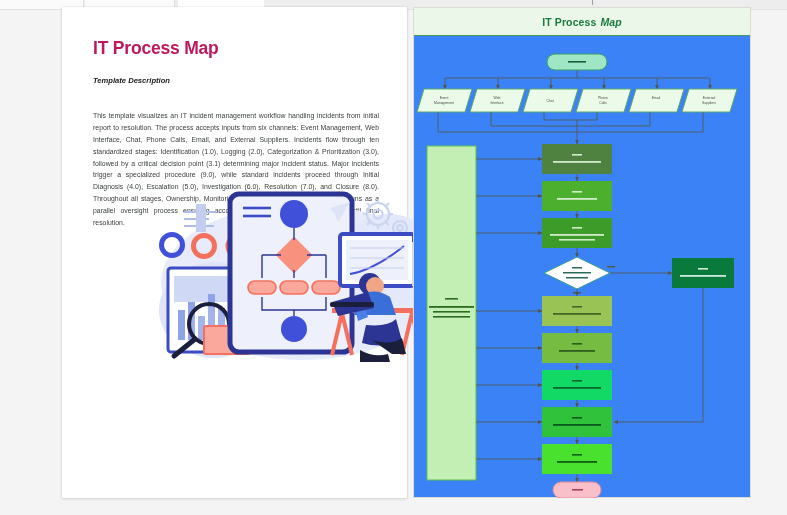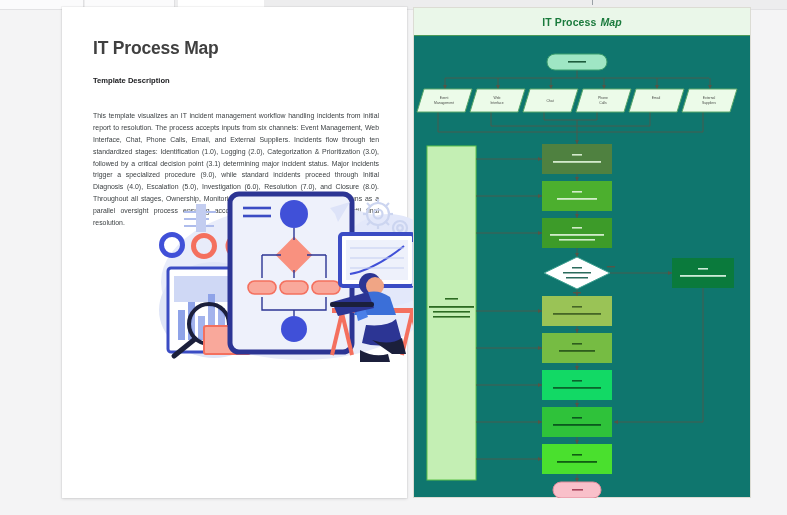--- a/index.html
+++ b/index.html
@@ -30,39 +30,39 @@
   }
 
   
   .doc-card {
     position: absolute; left: 62px; top: 7px; width: 345px; height: 491px;
     background: #ffffff;
     box-shadow: 0 1px 3px rgba(0,0,0,.13), 0 0 0 1px rgba(0,0,0,.03);
   }
   .doc-inner { padding: 31px 30px 0 31px; }
   .doc-title {
-    font-size: 17.5px; font-weight: bold; color: #404040;
+    font-size: 17.5px; font-weight: bold; color: #be185d;
     letter-spacing: -.2px; margin-bottom: 17px;
   }
   .doc-subtitle {
-    font-size: 7.6px; font-weight: bold; color: #202124; margin-bottom: 25px;
+    font-size: 7.6px; font-weight: bold; color: #202124; margin-bottom: 25px; font-style: italic;
   }
   .doc-body {
     font-size: 6.9px; line-height: 1.72; color: #3c4043;
     text-align: justify; width: 286px;
   }
 
   
   .illus { position: absolute; left: 92px; top: 183px; width: 285px; height: 175px; }
   .illus svg { display: block; }
 
   
   .diagram-panel {
     position: absolute; left: 413px; top: 7px; width: 338px; height: 491px;
-    background: #0f766e; border: 1px solid #dcdcd4;
+    background: #3b82f6; border: 1px solid #dcdcd4;
   }
   .diagram-header {
     position: absolute; left: 0; top: 0; width: 100%; height: 28px;
     background: #eaf7e9; border-bottom: 1px solid #4c9a5a;
     display: flex; align-items: center; justify-content: center;
     color: #1a7a3c; font-size: 10.5px; letter-spacing: .1px;
   }
   .diagram-header .hdr-bold { font-weight: bold; }
   .diagram-header .hdr-italic { font-style: italic; margin-left: 4px; font-weight: bold; }
 

